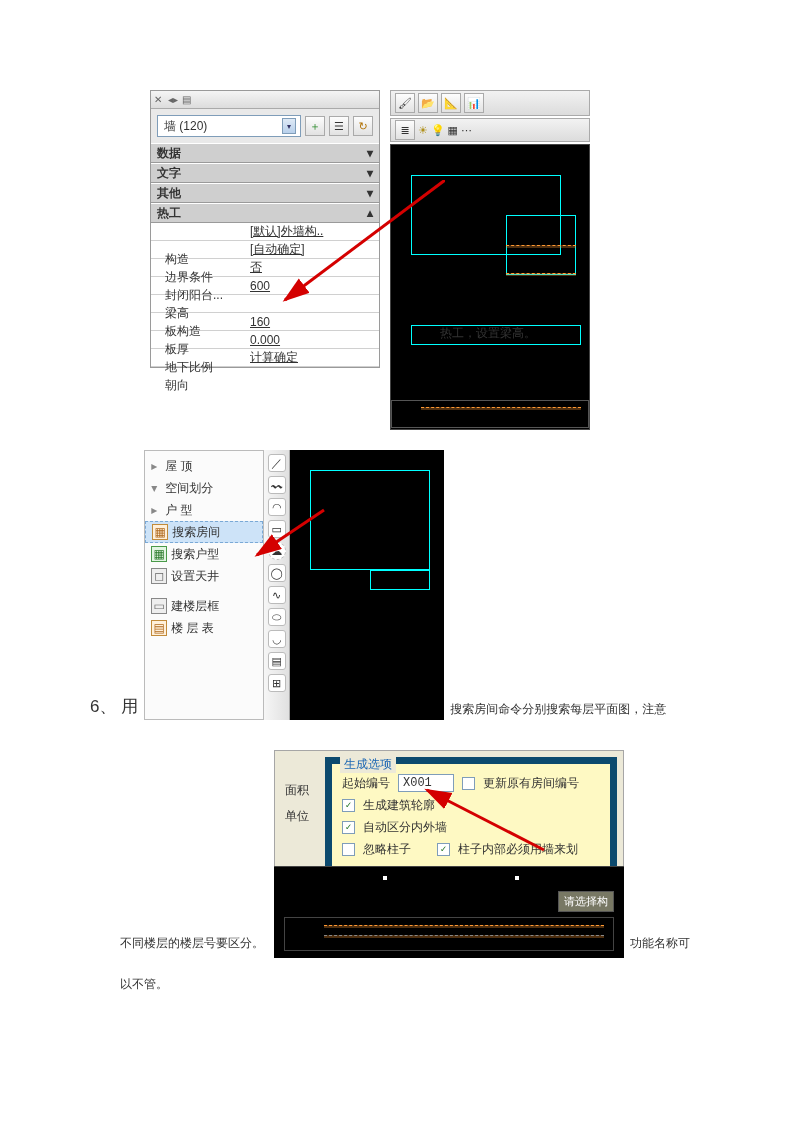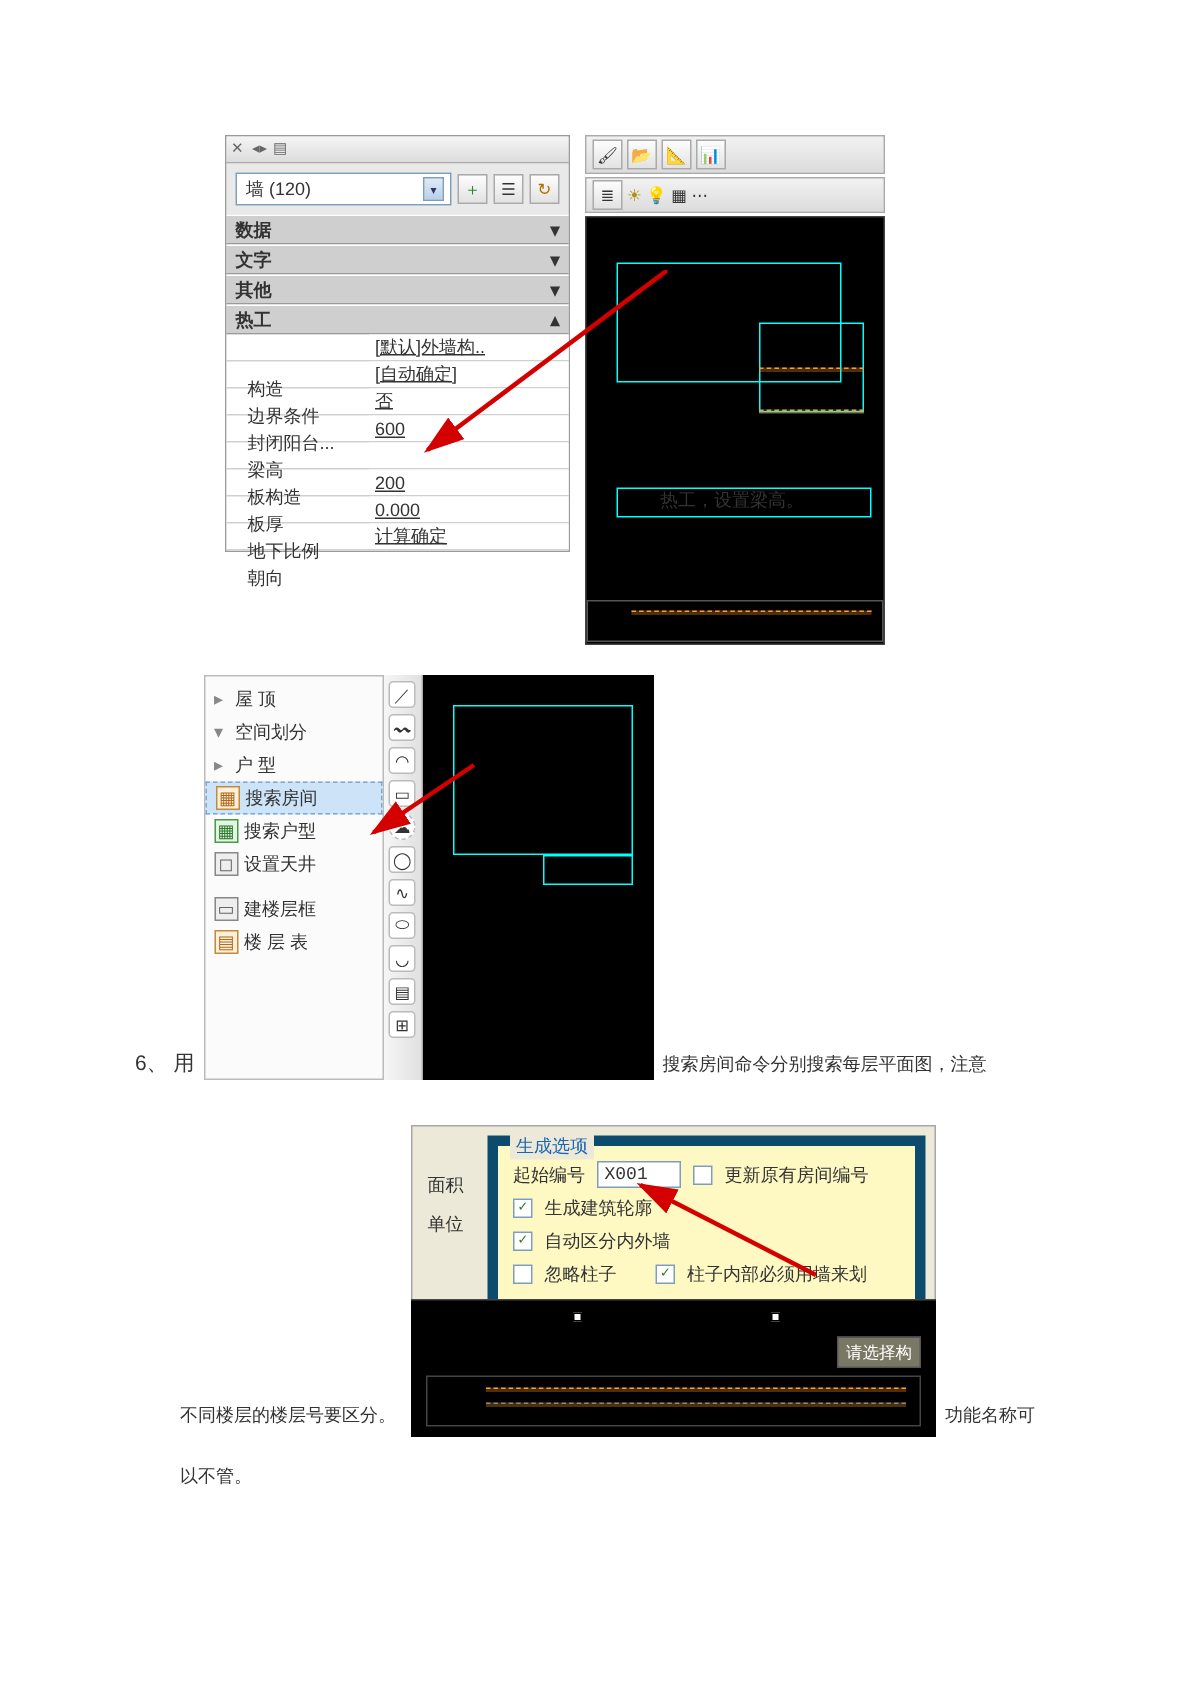--- a/index.html
+++ b/index.html
@@ -161,21 +161,21 @@
     font-size: 12px;
   }
 
   
   .row2 {
     display: flex;
     align-items: flex-end;
     margin-top: 20px;
   }
   .s2pre {
-    font-size: 14px;
+    font-size: 17px;
     padding-bottom: 2px;
     margin-left: -10px;
   }
   .s2 {
     position: relative;
     width: 300px;
     height: 270px;
     margin-left: 6px;
   }
   .s2-tree {
@@ -383,21 +383,21 @@
       <div class="s1-row">
         <div class="lcell">梁高</div>
         <div class="rcell">600</div>
       </div>
       <div class="s1-row">
         <div class="lcell">板构造</div>
         <div class="rcell"></div>
       </div>
       <div class="s1-row">
         <div class="lcell">板厚</div>
-        <div class="rcell">200</div>
+        <div class="rcell">160</div>
       </div>
       <div class="s1-row">
         <div class="lcell">地下比例</div>
         <div class="rcell">0.000</div>
       </div>
       <div class="s1-row">
         <div class="lcell">朝向</div>
         <div class="rcell">计算确定</div>
       </div>
     </div>

